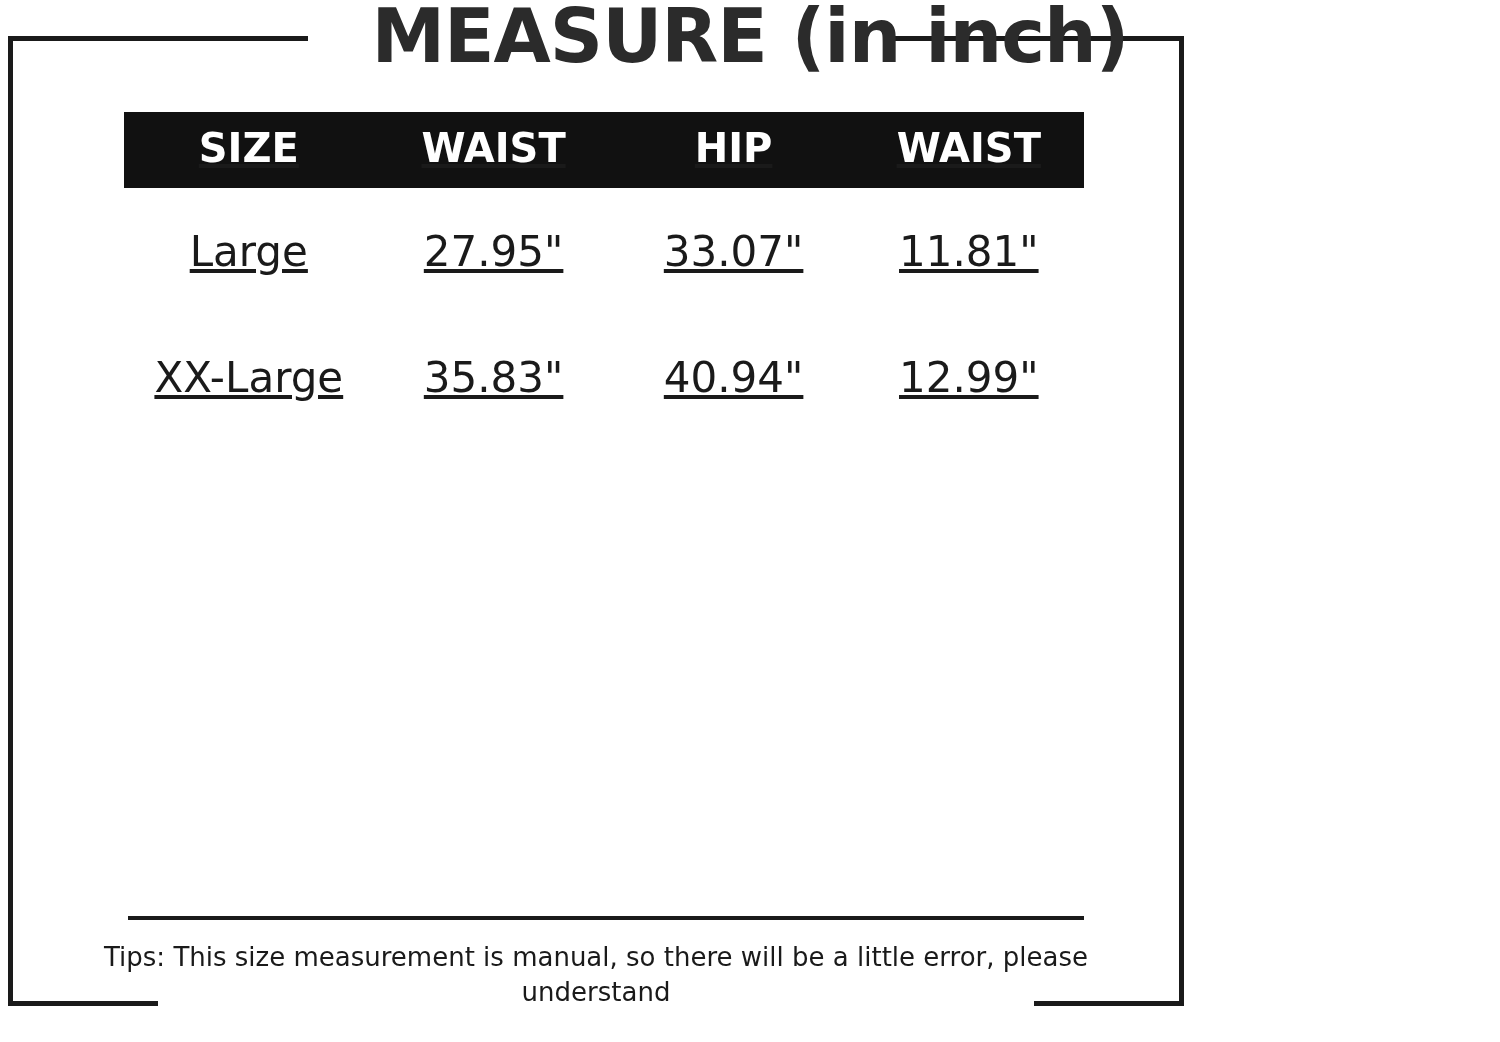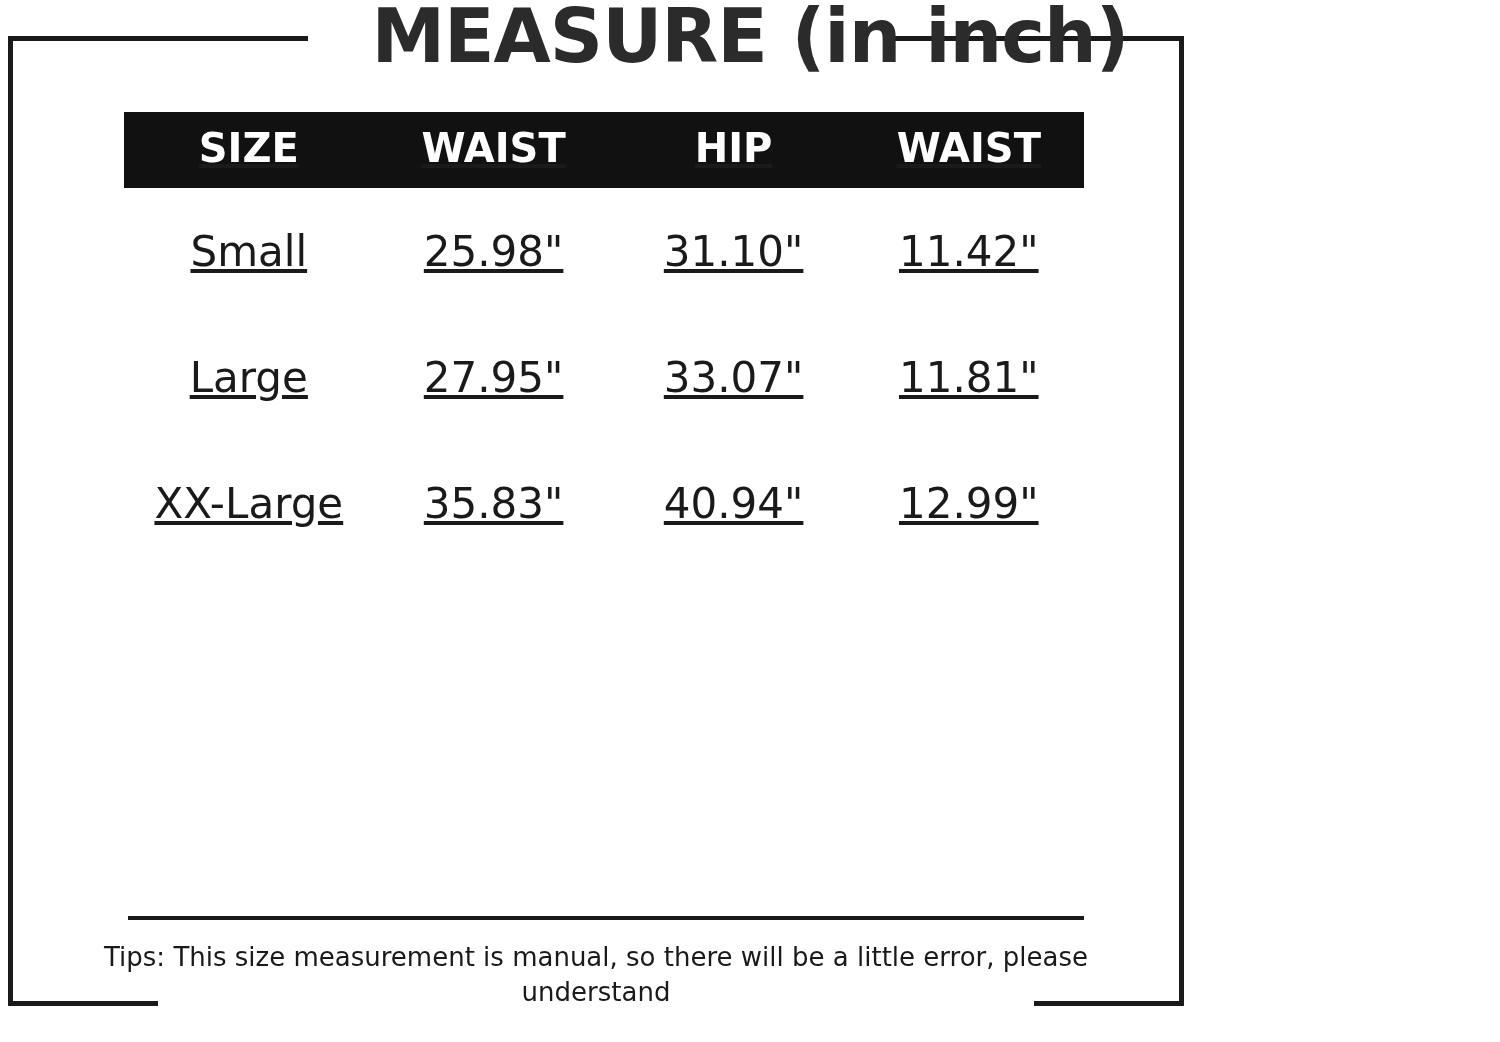--- a/index.html
+++ b/index.html
@@ -138,26 +138,20 @@
       <thead>
         <tr>
           <th>SIZE</th>
           <th>WAIST</th>
           <th>HIP</th>
           <th>WAIST</th>
         </tr>
       </thead>
       <tbody>
         <tr>
-          <td>Small</td>
-          <td>25.98"</td>
-          <td>31.10"</td>
-          <td>11.42"</td>
-        </tr>
-        <tr>
           <td>Large</td>
           <td>27.95"</td>
           <td>33.07"</td>
           <td>11.81"</td>
         </tr>
         <tr>
           <td>XX-Large</td>
           <td>35.83"</td>
           <td>40.94"</td>
           <td>12.99"</td>

